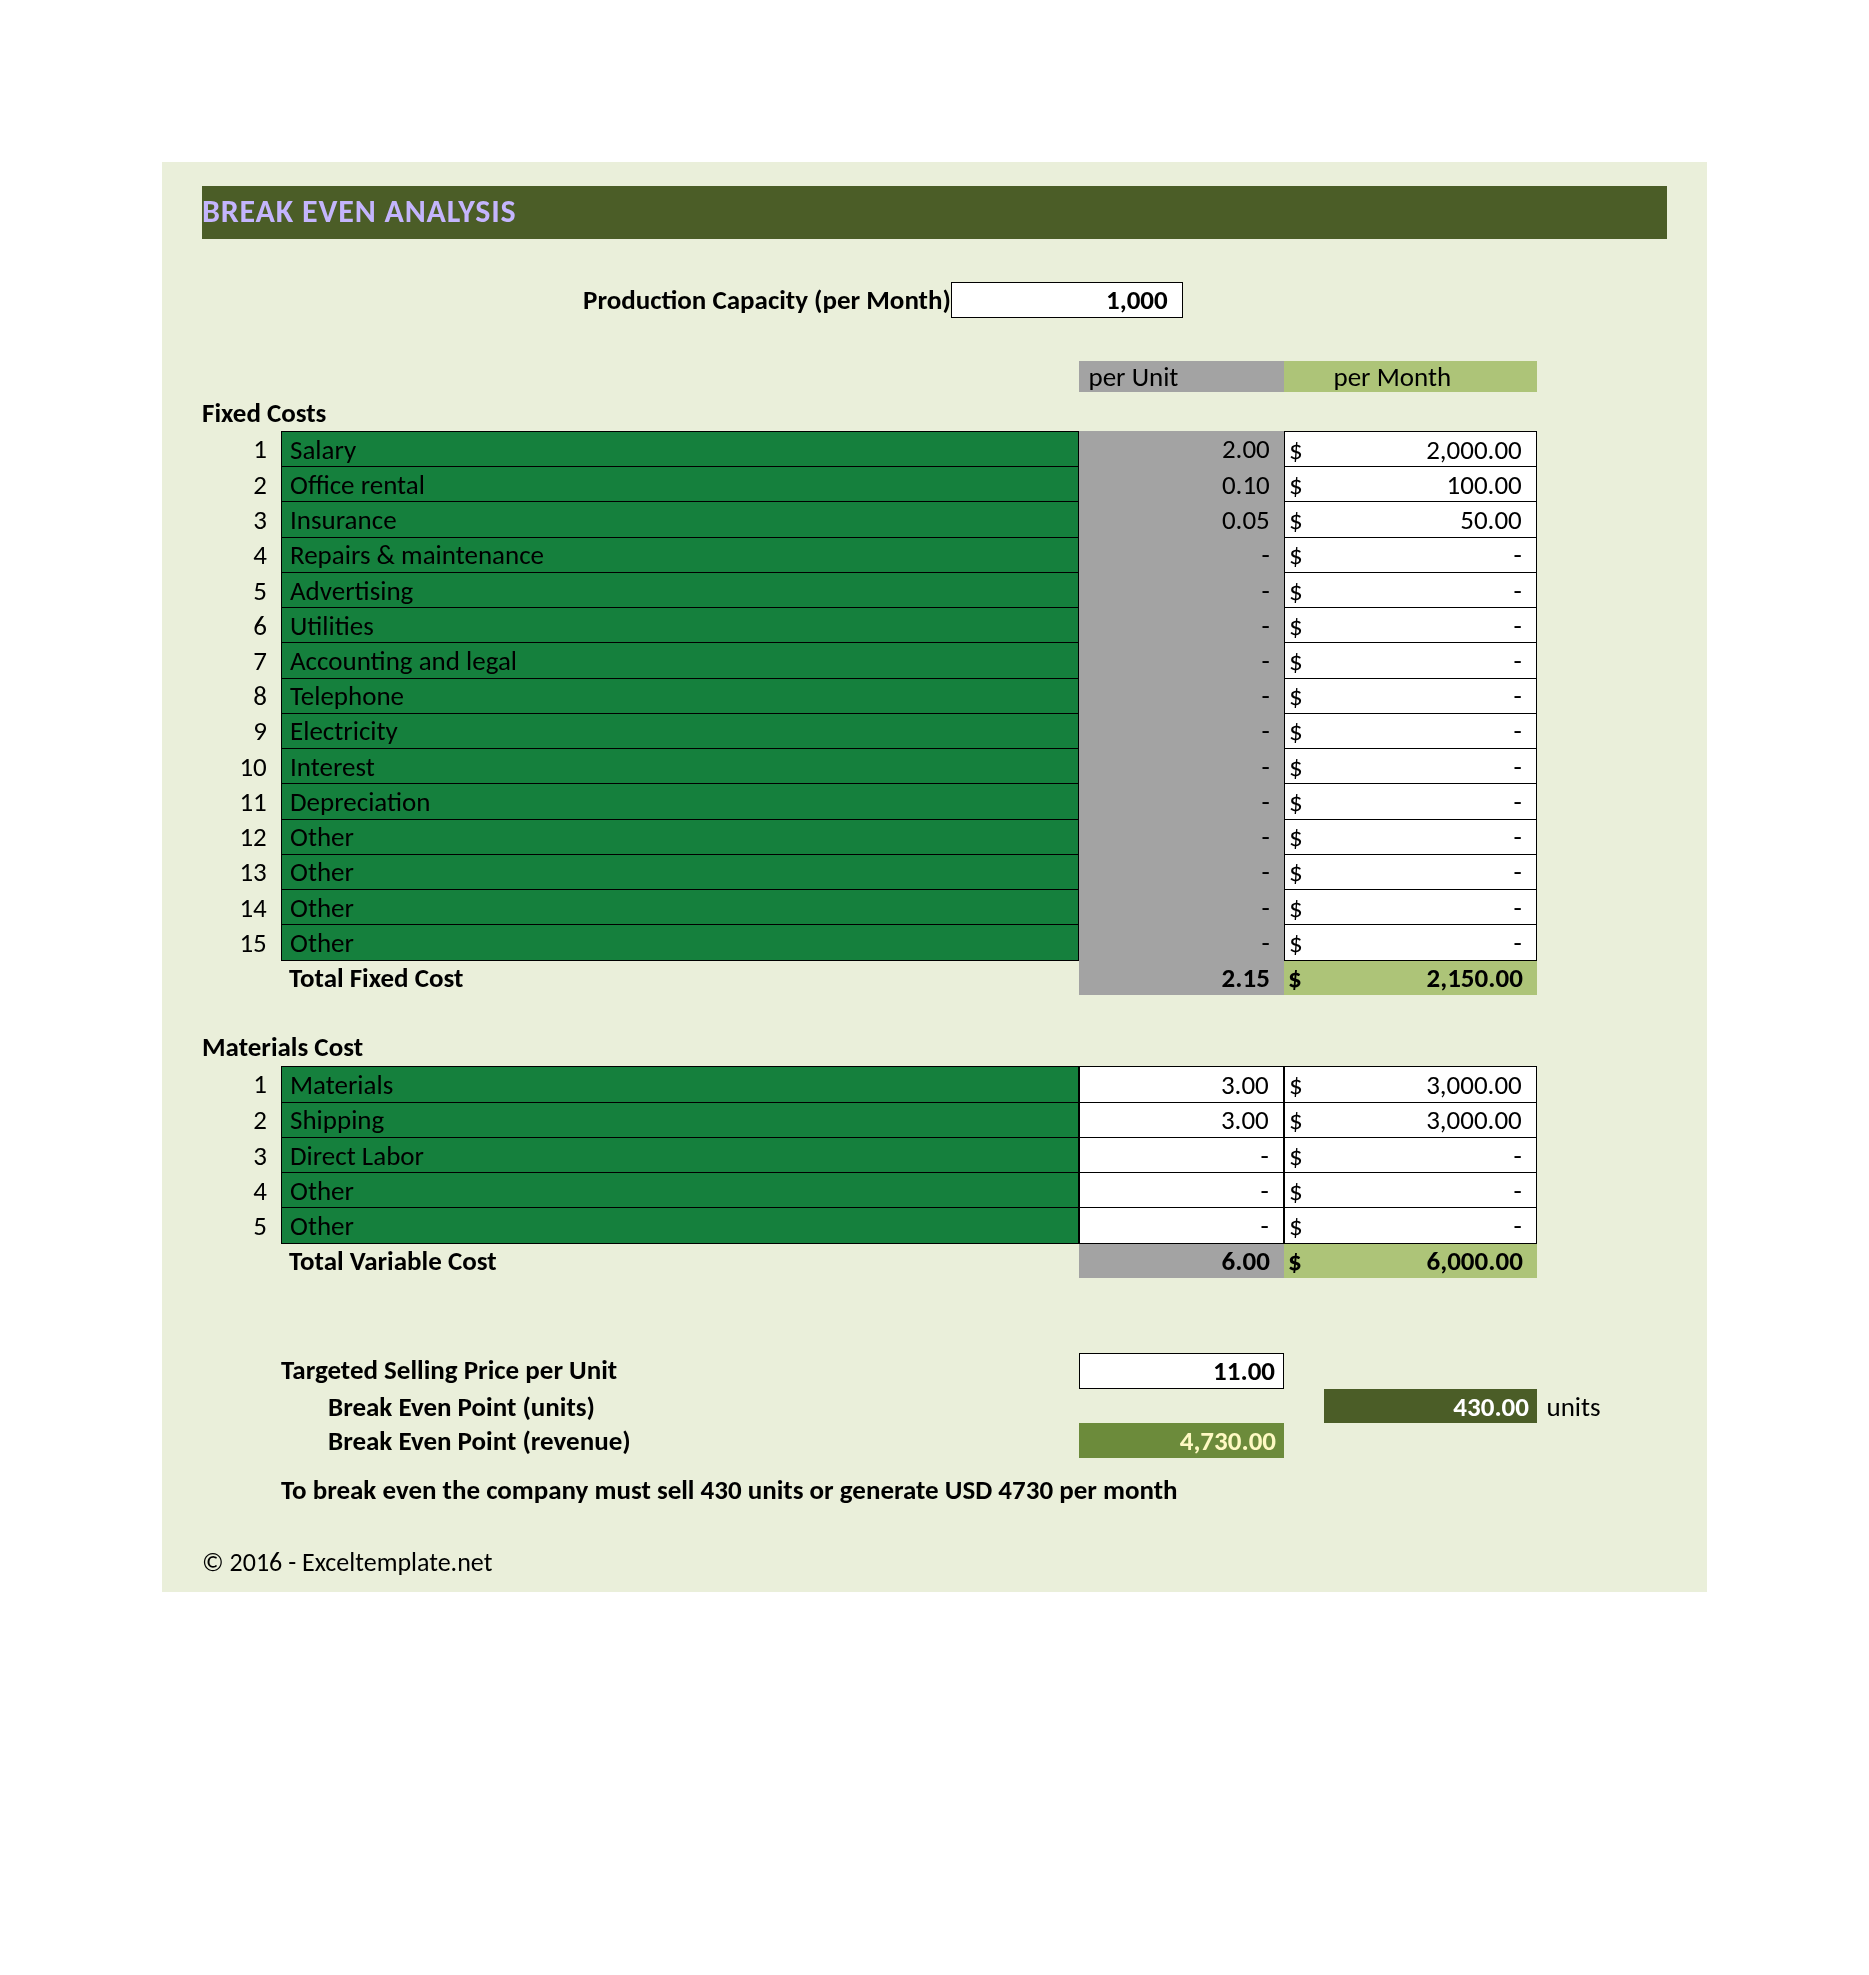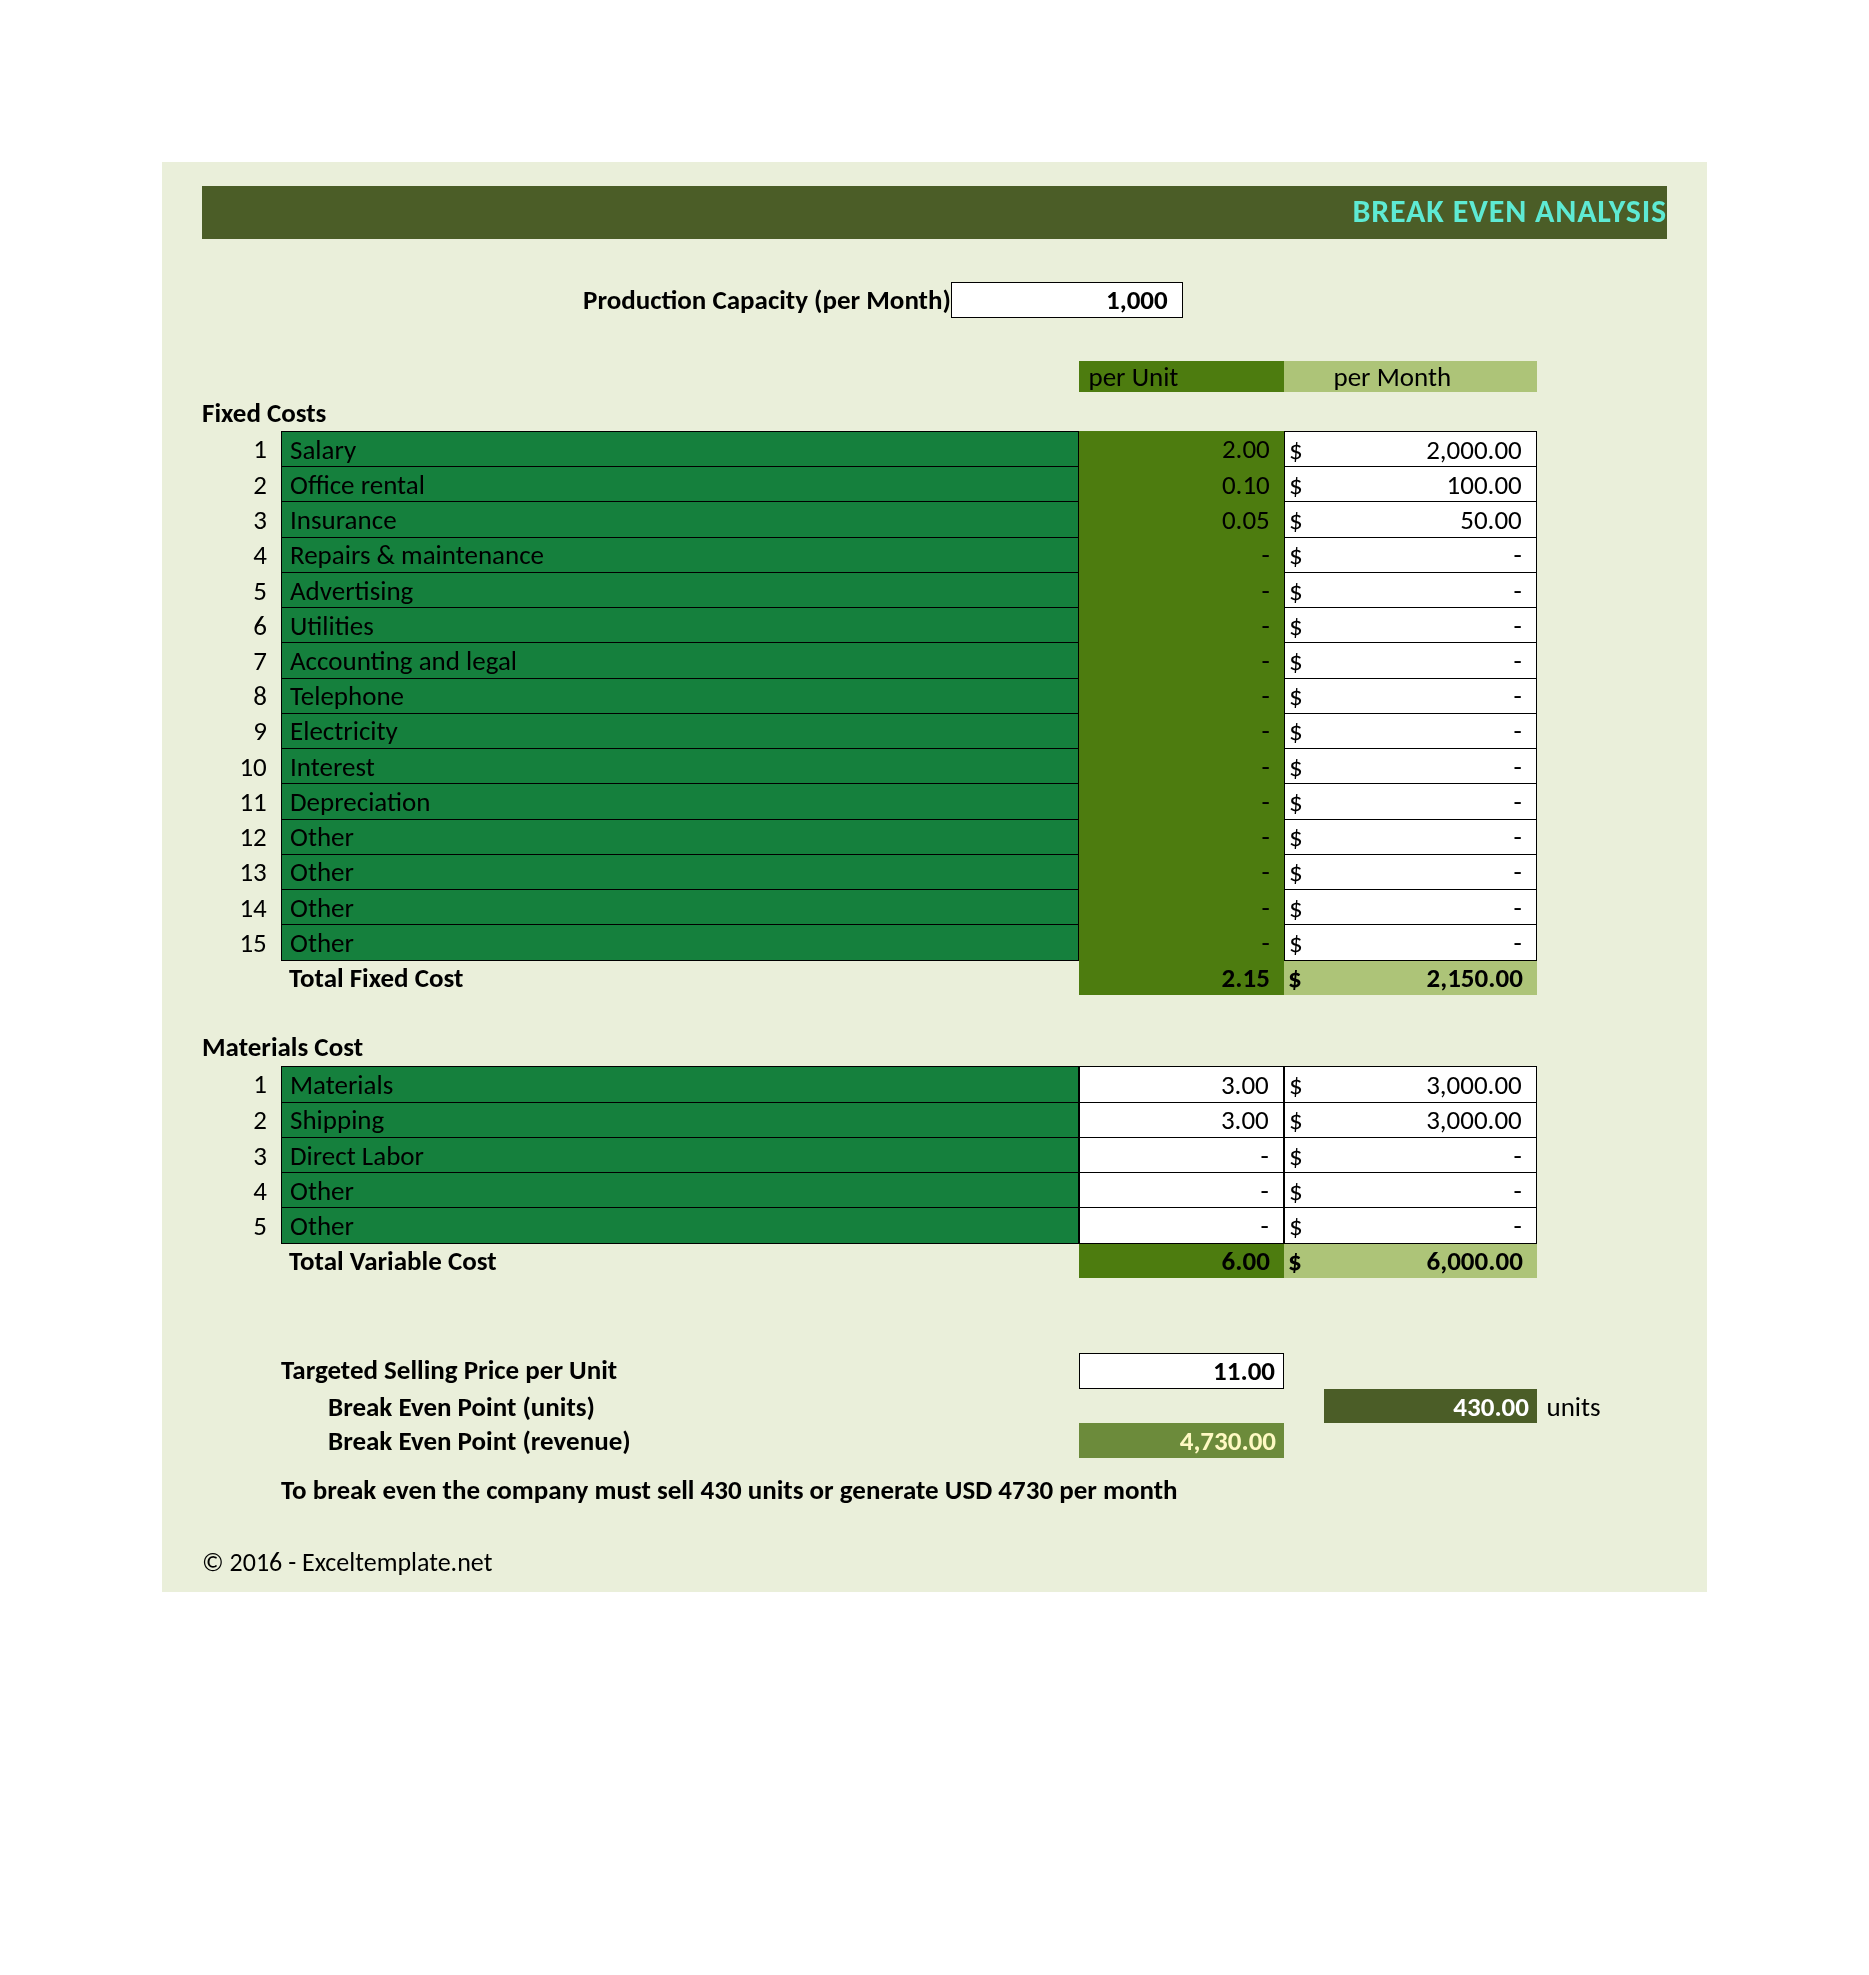--- a/index.html
+++ b/index.html
@@ -18,39 +18,39 @@
     margin-top: 162px;
     width: 1545px;
     background: #eaefda;
     padding: 24px 40px 14.2px 40px;
     font-size: 27px;
     color: #000;
     line-height: 1.15;
   }
   .title-bar {
     background: #4b5d27;
-    color: #5eead4;
-    text-align: right;
+    color: #c4b5fd;
+    text-align: left;
     font-weight: bold;
     font-size: 32px;
     padding: 8px 0;
     letter-spacing: 0.8px;
   }
   .gap { height: 43px; }
 
   .grid {
     display: grid;
     grid-template-columns: 79px 798px 205px 40px 213px 95px;
     align-items: stretch;
   }
   .row > div { padding: 1.6px 8px; }
   .rownum { text-align: right; padding-right: 14.2px !important; }
   .labelcell { border: 1.6px solid #000; background: #15803d; padding: 0 8px; }
   .labelcell.noborder { border: none; background: transparent; }
-  .unitcell { background: #4d7c0f; text-align: right; padding-right: 14.2px !important; }
+  .unitcell { background: #a3a3a3; text-align: right; padding-right: 14.2px !important; }
   .unitcell.white { background: #ffffff; border: 1.6px solid #000; }
   .curcol { text-align: left; padding-left: 4px !important; }
   .curcol.green { background: #adc478; }
   .moncell { text-align: right; padding-right: 14.2px !important; }
   .moncell.box { background: #ffffff; border: 1.6px solid #000; }
   .moncell.green { background: #adc478; }
   .bold { font-weight: bold; }
   .header-row .unitcell, .header-row .moncell { font-weight: normal; text-align:left; padding-left: 9.5px !important;}
   .header-row { margin-bottom: 4.7px; }
 

